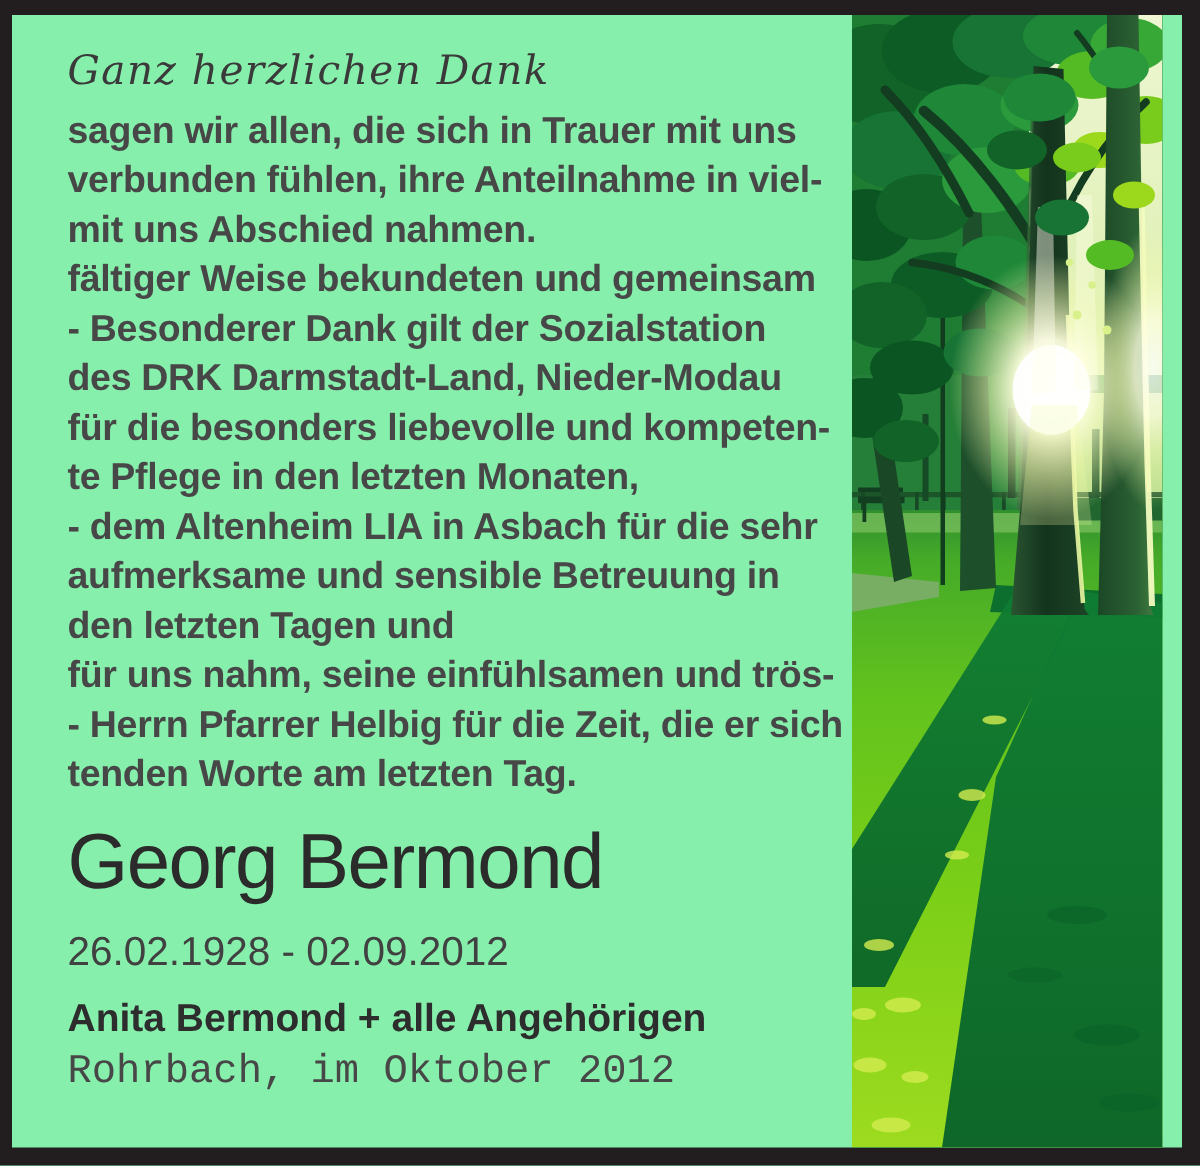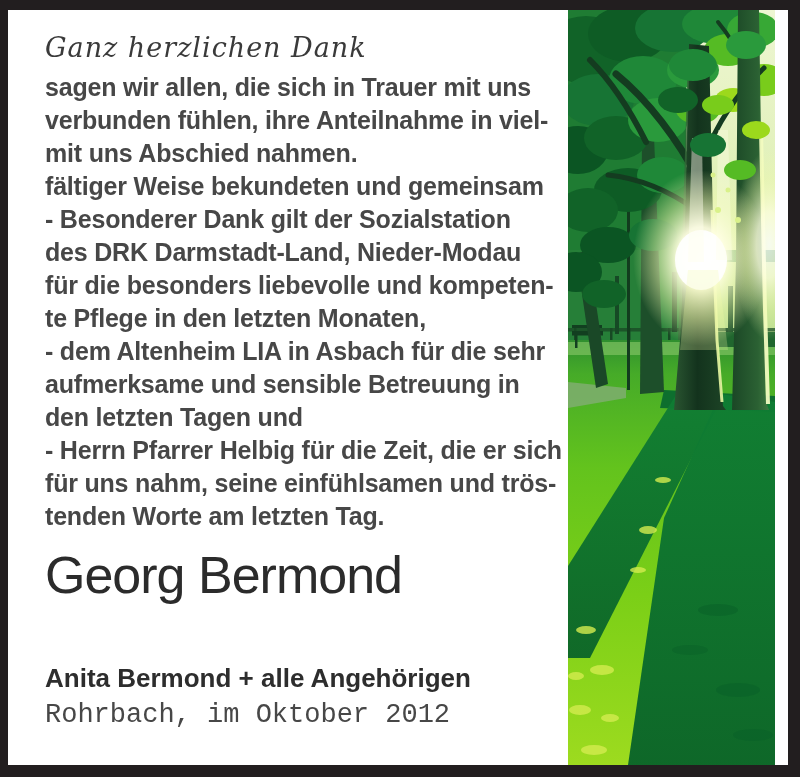--- a/index.html
+++ b/index.html
@@ -3,21 +3,21 @@
 <meta charset="utf-8">
 <style>
   html,body{margin:0;padding:0;}
   body{
     width:800px;height:777px;position:relative;overflow:hidden;
     background:#221e1f;
     font-family:"Liberation Sans",sans-serif;
   }
   .sheet{
     position:absolute;left:8px;top:10px;width:780px;height:755px;
-    background:#ffffff;
+    background:#86efac;
   }
   .text-col{position:absolute;left:37px;top:0;width:520px;height:755px;}
   .salutation{
     position:absolute;left:0;top:22px;
     font-family:"DejaVu Serif",serif;font-style:italic;
     font-size:27px;letter-spacing:1px;color:#3a3a3a;white-space:nowrap;
   }
   .body-text{position:absolute;left:0;top:61px;color:#474747;font-weight:bold;}
   .body-text .line{
     font-size:25px;line-height:33px;letter-spacing:-0.2px;white-space:nowrap;
@@ -58,26 +58,27 @@
       <div class="line">verbunden fühlen, ihre Anteilnahme in viel-</div>
       <div class="line">mit uns Abschied nahmen.</div>
       <div class="line">fältiger Weise bekundeten und gemeinsam</div>
       <div class="line">- Besonderer Dank gilt der Sozialstation</div>
       <div class="line">des DRK Darmstadt-Land, Nieder-Modau</div>
       <div class="line">für die besonders liebevolle und kompeten-</div>
       <div class="line">te Pflege in den letzten Monaten,</div>
       <div class="line">- dem Altenheim LIA in Asbach für die sehr</div>
       <div class="line">aufmerksame und sensible Betreuung in</div>
       <div class="line">den letzten Tagen und</div>
+      <div class="line">für uns nahm, seine einfühlsamen und trös-</div>
       <div class="line">- Herrn Pfarrer Helbig für die Zeit, die er sich</div>
-      <div class="line">für uns nahm, seine einfühlsamen und trös-</div>
       <div class="line">tenden Worte am letzten Tag.</div>
     </div>
 
     <div class="deceased-name">Georg Bermond</div>
+    <div class="life-dates">26.02.1928 - 02.09.2012</div>
     <div class="family-line">Anita Bermond + alle Angehörigen</div>
     <div class="place-line">Rohrbach, im Oktober 2012</div>
   </div>
 
   <div class="photo">
     <svg viewBox="0 0 207 755" preserveAspectRatio="none">
       <defs>
         <linearGradient id="gGrass" x1="0" y1="0" x2="0" y2="1">
           <stop offset="0" stop-color="#2f8f2f"></stop>
           <stop offset="0.08" stop-color="#46ab28"></stop>

